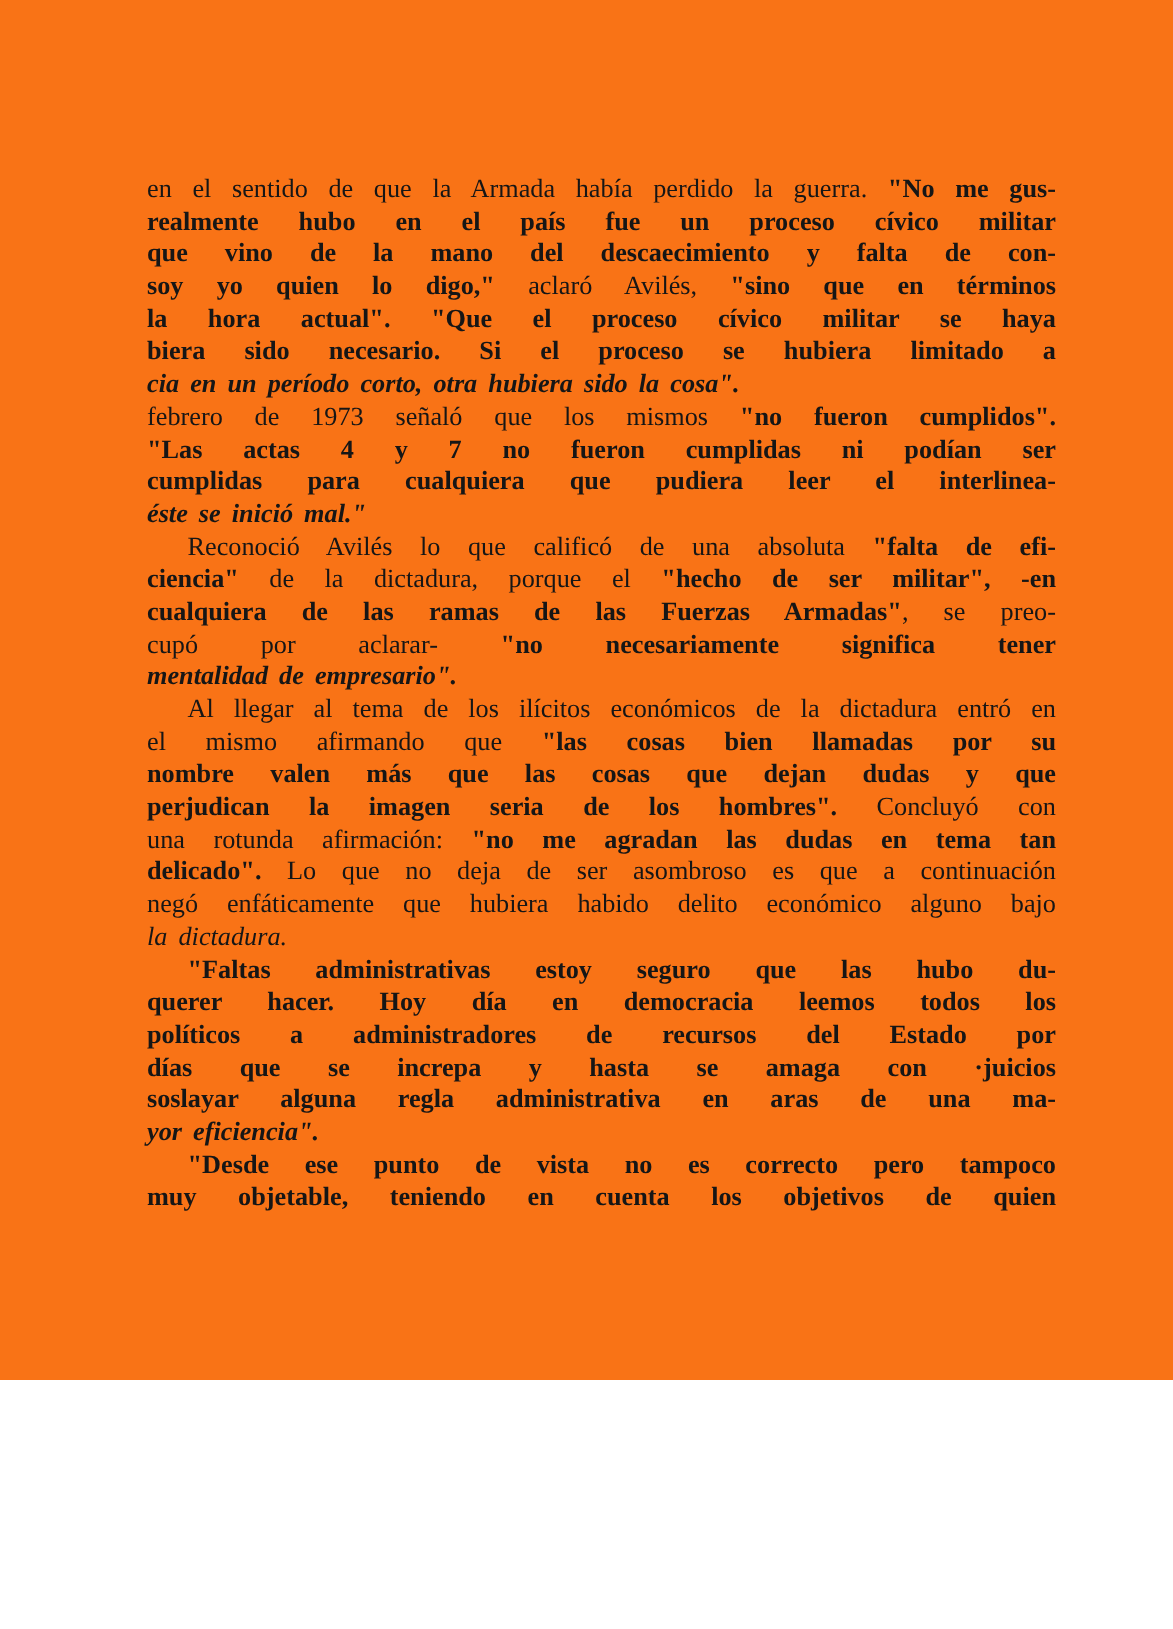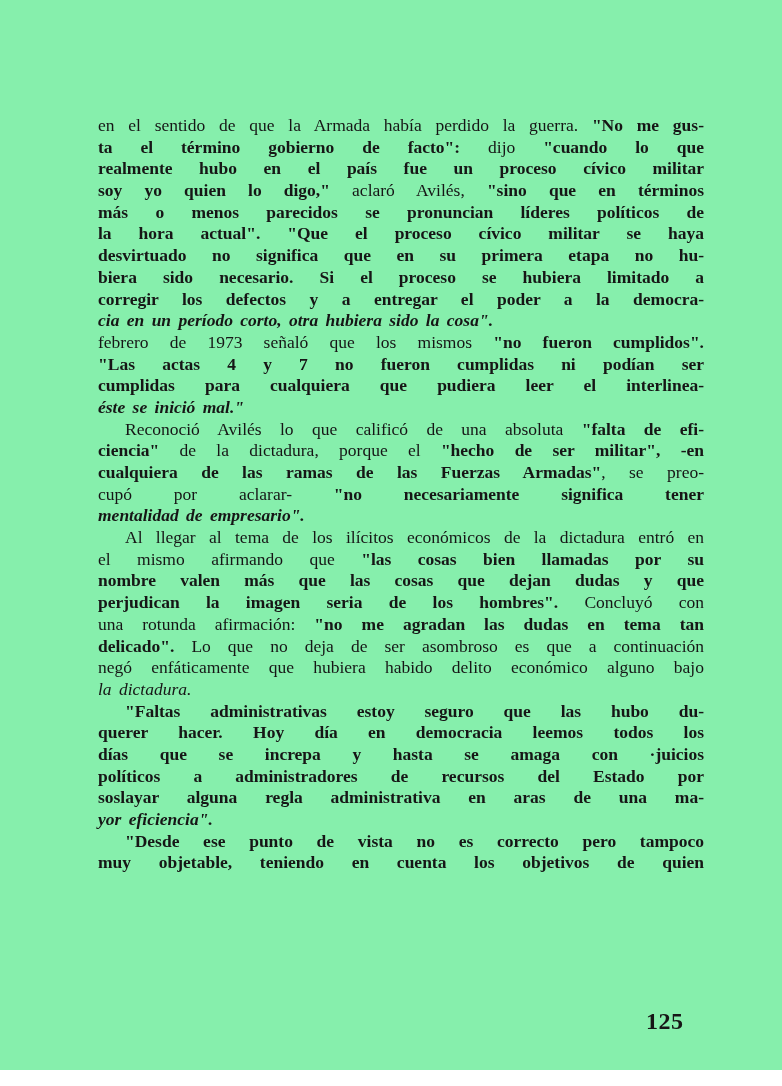--- a/index.html
+++ b/index.html
@@ -3,22 +3,22 @@
 <meta charset="utf-8">
 <style>
   html, body {
     margin: 0;
     padding: 0;
     background: #ffffff;
   }
   .page {
     position: relative;
     width: 782px;
-    height: 1070px;
-    background: #86efac;
+    height: 920px;
+    background: #f97316;
     overflow: hidden;
     font-family: "Liberation Serif", serif;
     color: #161616;
   }
   .text-block {
     position: absolute;
     left: 98px;
     top: 115px;
     width: 606px;
     font-size: 17.5px;
@@ -46,49 +46,46 @@
     font-weight: 700;
     letter-spacing: 0.5px;
   }
 </style>
 </head>
 <body>
 
 <div class="page">
   <div class="text-block">
       <div class="line"><span class="r">en el sentido de que la Armada había perdido la guerra. </span><span class="b">"No me gus-</span></div>
-      <div class="line"><span class="b">ta el término gobierno de facto": </span><span class="r">dijo </span><span class="b">"cuando lo que</span></div>
       <div class="line"><span class="b">realmente hubo en el país fue un proceso cívico militar</span></div>
+      <div class="line"><span class="b">que vino de la mano del descaecimiento y falta de con-</span></div>
       <div class="line"><span class="b">soy yo quien lo digo," </span><span class="r">aclaró Avilés, </span><span class="b">"sino que en términos</span></div>
-      <div class="line"><span class="b">más o menos parecidos se pronuncian líderes políticos de</span></div>
       <div class="line"><span class="b">la hora actual". "Que el proceso cívico militar se haya</span></div>
-      <div class="line"><span class="b">desvirtuado no significa que en su primera etapa no hu-</span></div>
       <div class="line"><span class="b">biera sido necesario. Si el proceso se hubiera limitado a</span></div>
-      <div class="line"><span class="b">corregir los defectos y a entregar el poder a la democra-</span></div>
       <div class="line end"><span class="b">cia en un período corto, otra hubiera sido la cosa".</span></div>
       <div class="line"><span class="r">febrero de 1973 señaló que los mismos </span><span class="b">"no fueron cumplidos".</span></div>
       <div class="line"><span class="b">"Las actas 4 y 7 no fueron cumplidas ni podían ser</span></div>
       <div class="line"><span class="b">cumplidas para cualquiera que pudiera leer el interlinea-</span></div>
       <div class="line end"><span class="b">éste se inició mal."</span></div>
       <div class="line indent"><span class="r">Reconoció Avilés lo que calificó de una absoluta </span><span class="b">"falta de efi-</span></div>
       <div class="line"><span class="b">ciencia" </span><span class="r">de la dictadura, porque el </span><span class="b">"hecho de ser militar", -en</span></div>
       <div class="line"><span class="b">cualquiera de las ramas de las Fuerzas Armadas"</span><span class="r">, se preo-</span></div>
       <div class="line"><span class="r">cupó por aclarar- </span><span class="b">"no necesariamente significa tener</span></div>
       <div class="line end"><span class="b">mentalidad de empresario".</span></div>
       <div class="line indent"><span class="r">Al llegar al tema de los ilícitos económicos de la dictadura entró en</span></div>
       <div class="line"><span class="r">el mismo afirmando que </span><span class="b">"las cosas bien llamadas por su</span></div>
       <div class="line"><span class="b">nombre valen más que las cosas que dejan dudas y que</span></div>
       <div class="line"><span class="b">perjudican la imagen seria de los hombres". </span><span class="r">Concluyó con</span></div>
       <div class="line"><span class="r">una rotunda afirmación: </span><span class="b">"no me agradan las dudas en tema tan</span></div>
       <div class="line"><span class="b">delicado". </span><span class="r">Lo que no deja de ser asombroso es que a continuación</span></div>
       <div class="line"><span class="r">negó enfáticamente que hubiera habido delito económico alguno bajo</span></div>
       <div class="line end"><span class="r">la dictadura.</span></div>
       <div class="line indent"><span class="b">"Faltas administrativas estoy seguro que las hubo du-</span></div>
       <div class="line"><span class="b">querer hacer. Hoy día en democracia leemos todos los</span></div>
+      <div class="line"><span class="b">políticos a administradores de recursos del Estado por</span></div>
       <div class="line"><span class="b">días que se increpa y hasta se amaga con ·juicios</span></div>
-      <div class="line"><span class="b">políticos a administradores de recursos del Estado por</span></div>
       <div class="line"><span class="b">soslayar alguna regla administrativa en aras de una ma-</span></div>
       <div class="line end"><span class="b">yor eficiencia".</span></div>
       <div class="line indent"><span class="b">"Desde ese punto de vista no es correcto pero tampoco</span></div>
       <div class="line"><span class="b">muy objetable, teniendo en cuenta los objetivos de quien</span></div>
     </div>
   <div class="page-number">125</div>
 </div>
 
 </body></html>

